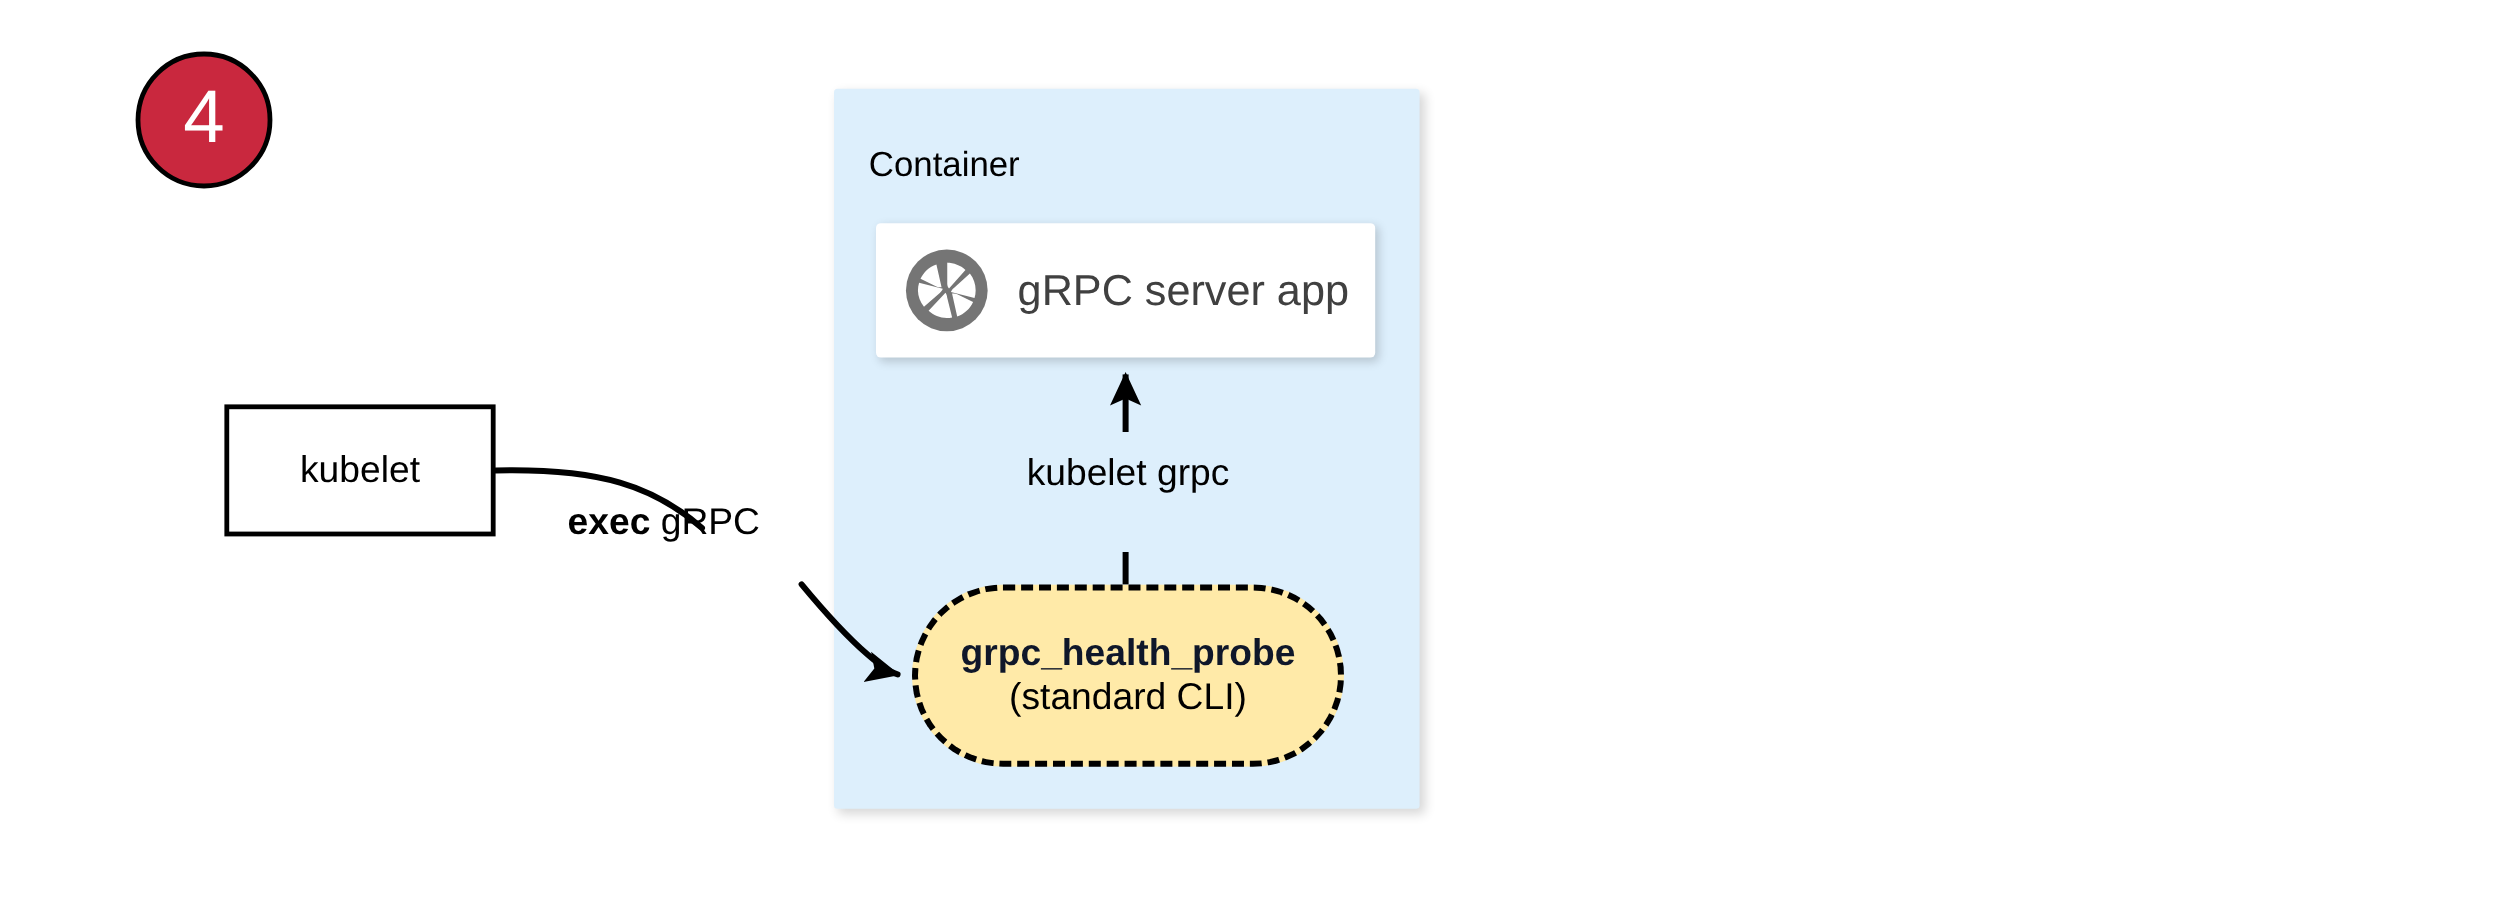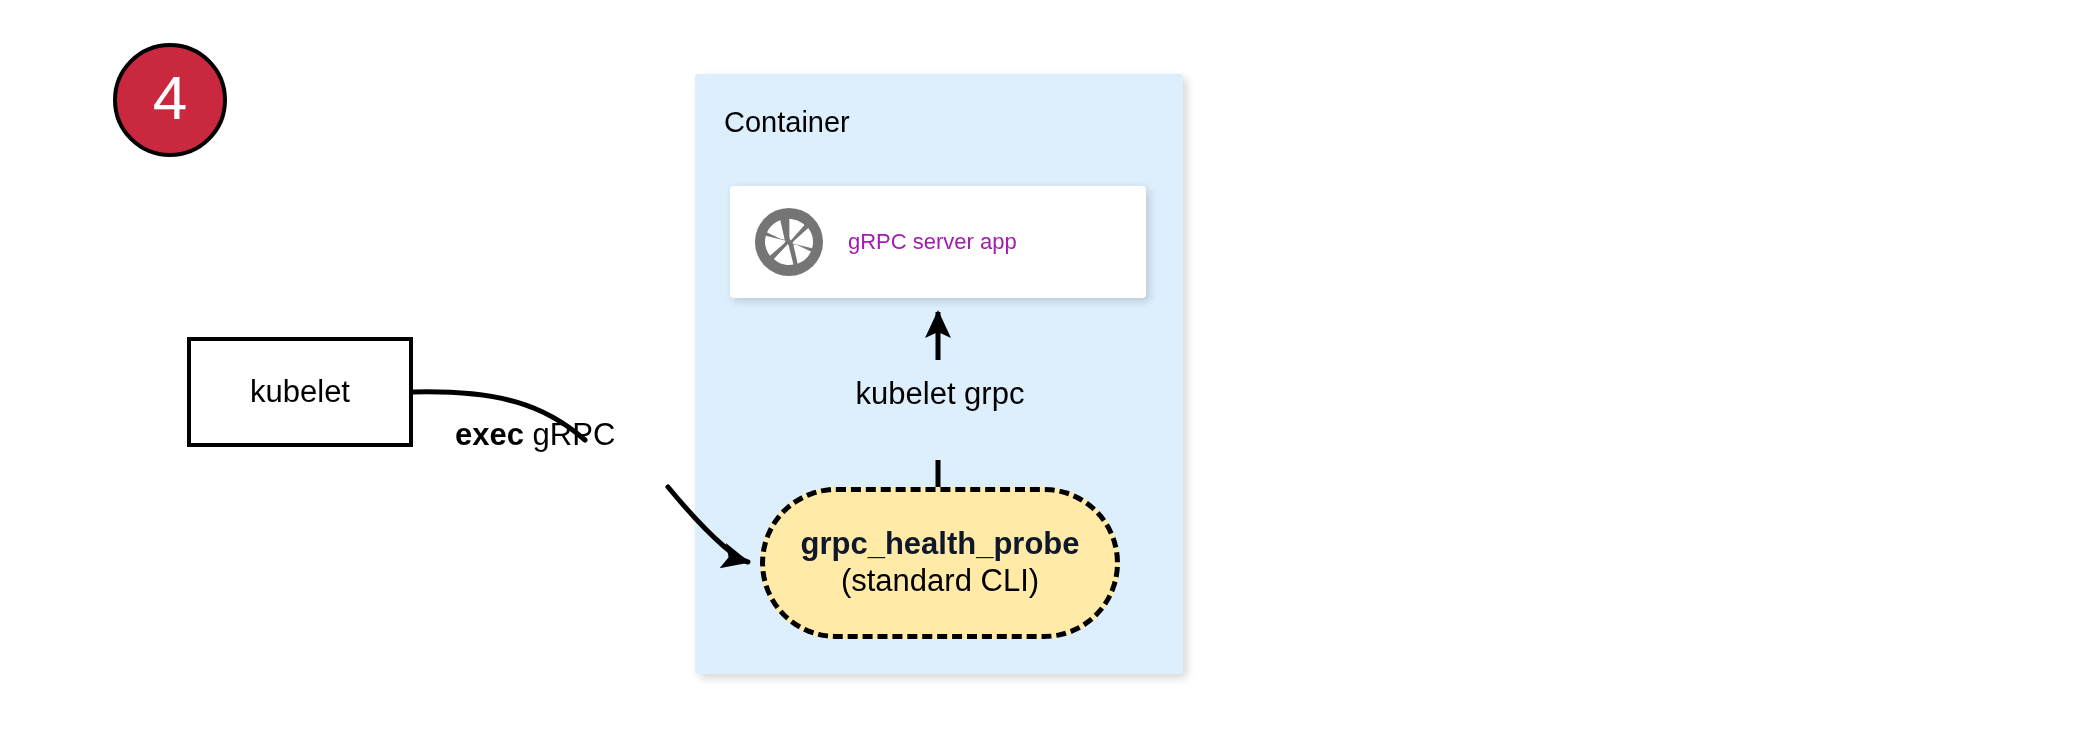--- a/index.html
+++ b/index.html
@@ -50,21 +50,21 @@
     top: 74px;
     width: 488px;
     height: 600px;
     background: #ddeffc;
     border-radius: 3px;
     box-shadow: 4px 4px 9px rgba(0,0,0,0.16);
   }
   .container-label {
     position: absolute;
     left: 29px;
-    top: 32px;
+    top: 48px;
     font-size: 29px;
     color: #000000;
     white-space: nowrap;
   }
 
   
   .server-card {
     position: absolute;
     left: 730px;
     top: 186px;
@@ -77,22 +77,22 @@
     align-items: center;
   }
   .grpc-logo {
     margin-left: 22px;
     width: 74px;
     height: 74px;
     flex: none;
   }
   .server-card-label {
     margin-left: 22px;
-    font-size: 22px;
-    color: #a21caf;
+    font-size: 36px;
+    color: #404040;
     white-space: nowrap;
   }
 
   
   .kubelet-box {
     position: absolute;
     left: 187px;
     top: 337px;
     width: 226px;
     height: 110px;
@@ -142,21 +142,21 @@
 
   
   .edge-label {
     position: absolute;
     font-size: 31px;
     color: #000000;
     white-space: nowrap;
     line-height: 1.32;
   }
   .edge-label.centered { text-align: center; }
-  .edge-label b { font-weight: bold; }
+  .edge-label b { font-weight: bold; margin-left: 18px; }
 
   #exec-probe-label {
     left: 455px;
     top: 415px;
   }
   #protocol-label {
     left: 832px;
     top: 374px;
     width: 216px;
   }

